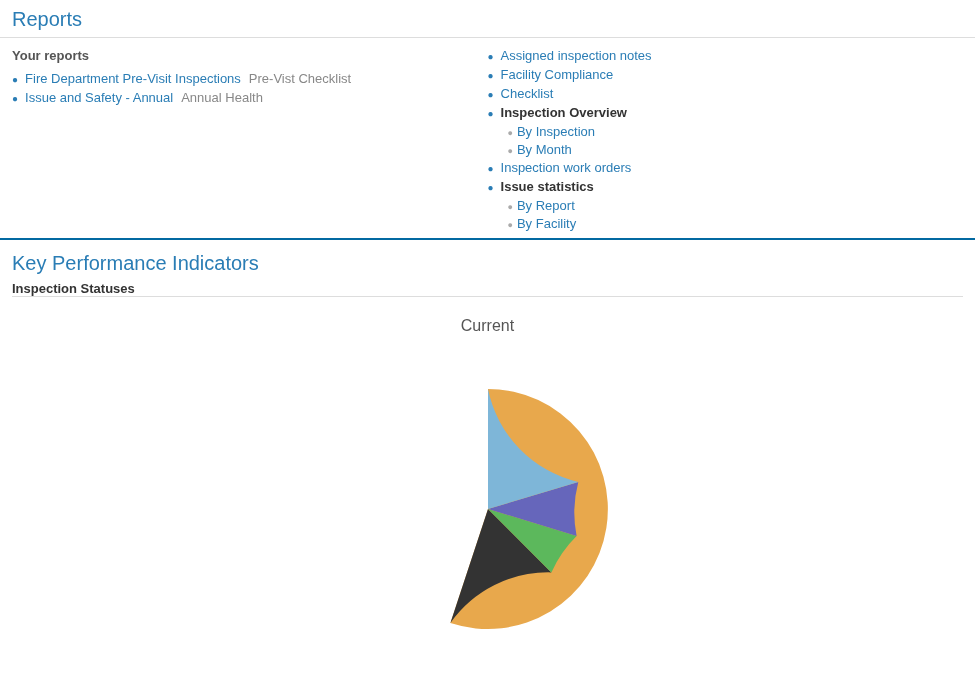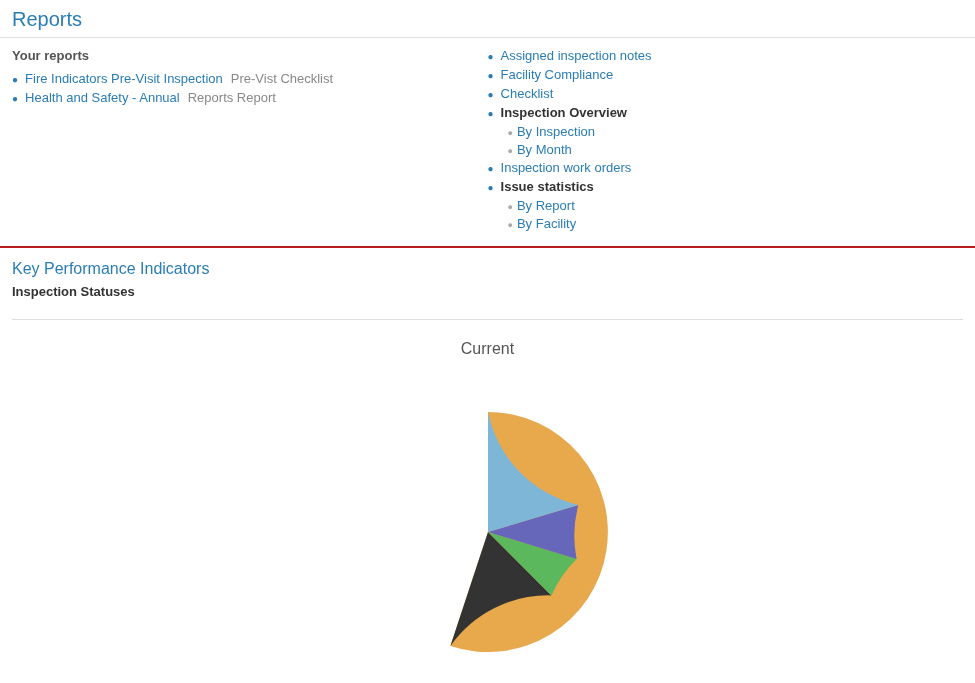--- a/index.html
+++ b/index.html
@@ -18,22 +18,22 @@
     }
     .page-title {
       color: #2a7db5;
       font-size: 20px;
       font-weight: normal;
     }
 
     
     .reports-section {
       display: flex;
-      padding: 10px 12px 12px 12px;
-      border-bottom: 2px solid #b91c1c;
+      padding: 10px 12px 4px 12px;
+      border-bottom: 2px solid #0369a1;
     }
     .reports-column {
       flex: 1;
     }
     .reports-column-title {
       font-size: 13px;
       font-weight: bold;
       color: #555;
       margin-bottom: 8px;
     }
@@ -74,31 +74,31 @@
       color: #333;
       font-size: 13px;
     }
 
     
     .kpi-section {
       padding: 12px 12px 20px 12px;
     }
     .kpi-title {
       color: #2a7db5;
-      font-size: 16px;
+      font-size: 20px;
       font-weight: normal;
       margin-bottom: 6px;
     }
     .kpi-subtitle {
       font-weight: bold;
       font-size: 13px;
       color: #333;
       margin-bottom: 10px;
       border-bottom: 1px solid #ddd;
-      padding-bottom: 20px;
+      padding-bottom: 0;
     }
 
     
     .chart-container {
       display: flex;
       flex-direction: column;
       align-items: center;
       padding-top: 10px;
       gap: 24px;
     }
@@ -120,27 +120,27 @@
 <div class="page-header">
   <h1 class="page-title">Reports</h1>
 </div>
 
 <div class="reports-section">
 
   <div class="reports-column">
     <div class="reports-column-title">Your reports</div>
     <div class="report-item">
       <span class="bullet">●</span>
-      <a class="report-link" href="#">Fire Indicators Pre-Visit Inspection</a>
+      <a class="report-link" href="#">Fire Department Pre-Visit Inspections</a>
       <span class="report-desc">Pre-Vist Checklist</span>
     </div>
     <div class="report-item">
       <span class="bullet">●</span>
-      <a class="report-link" href="#">Health and Safety - Annual</a>
-      <span class="report-desc">Reports Report</span>
+      <a class="report-link" href="#">Issue and Safety - Annual</a>
+      <span class="report-desc">Annual Health</span>
     </div>
   </div>
 
   <div class="reports-column">
     <div class="report-item">
       <span class="bullet">●</span>
       <a class="report-link" href="#">Assigned inspection notes</a>
     </div>
     <div class="report-item">
       <span class="bullet">●</span>

